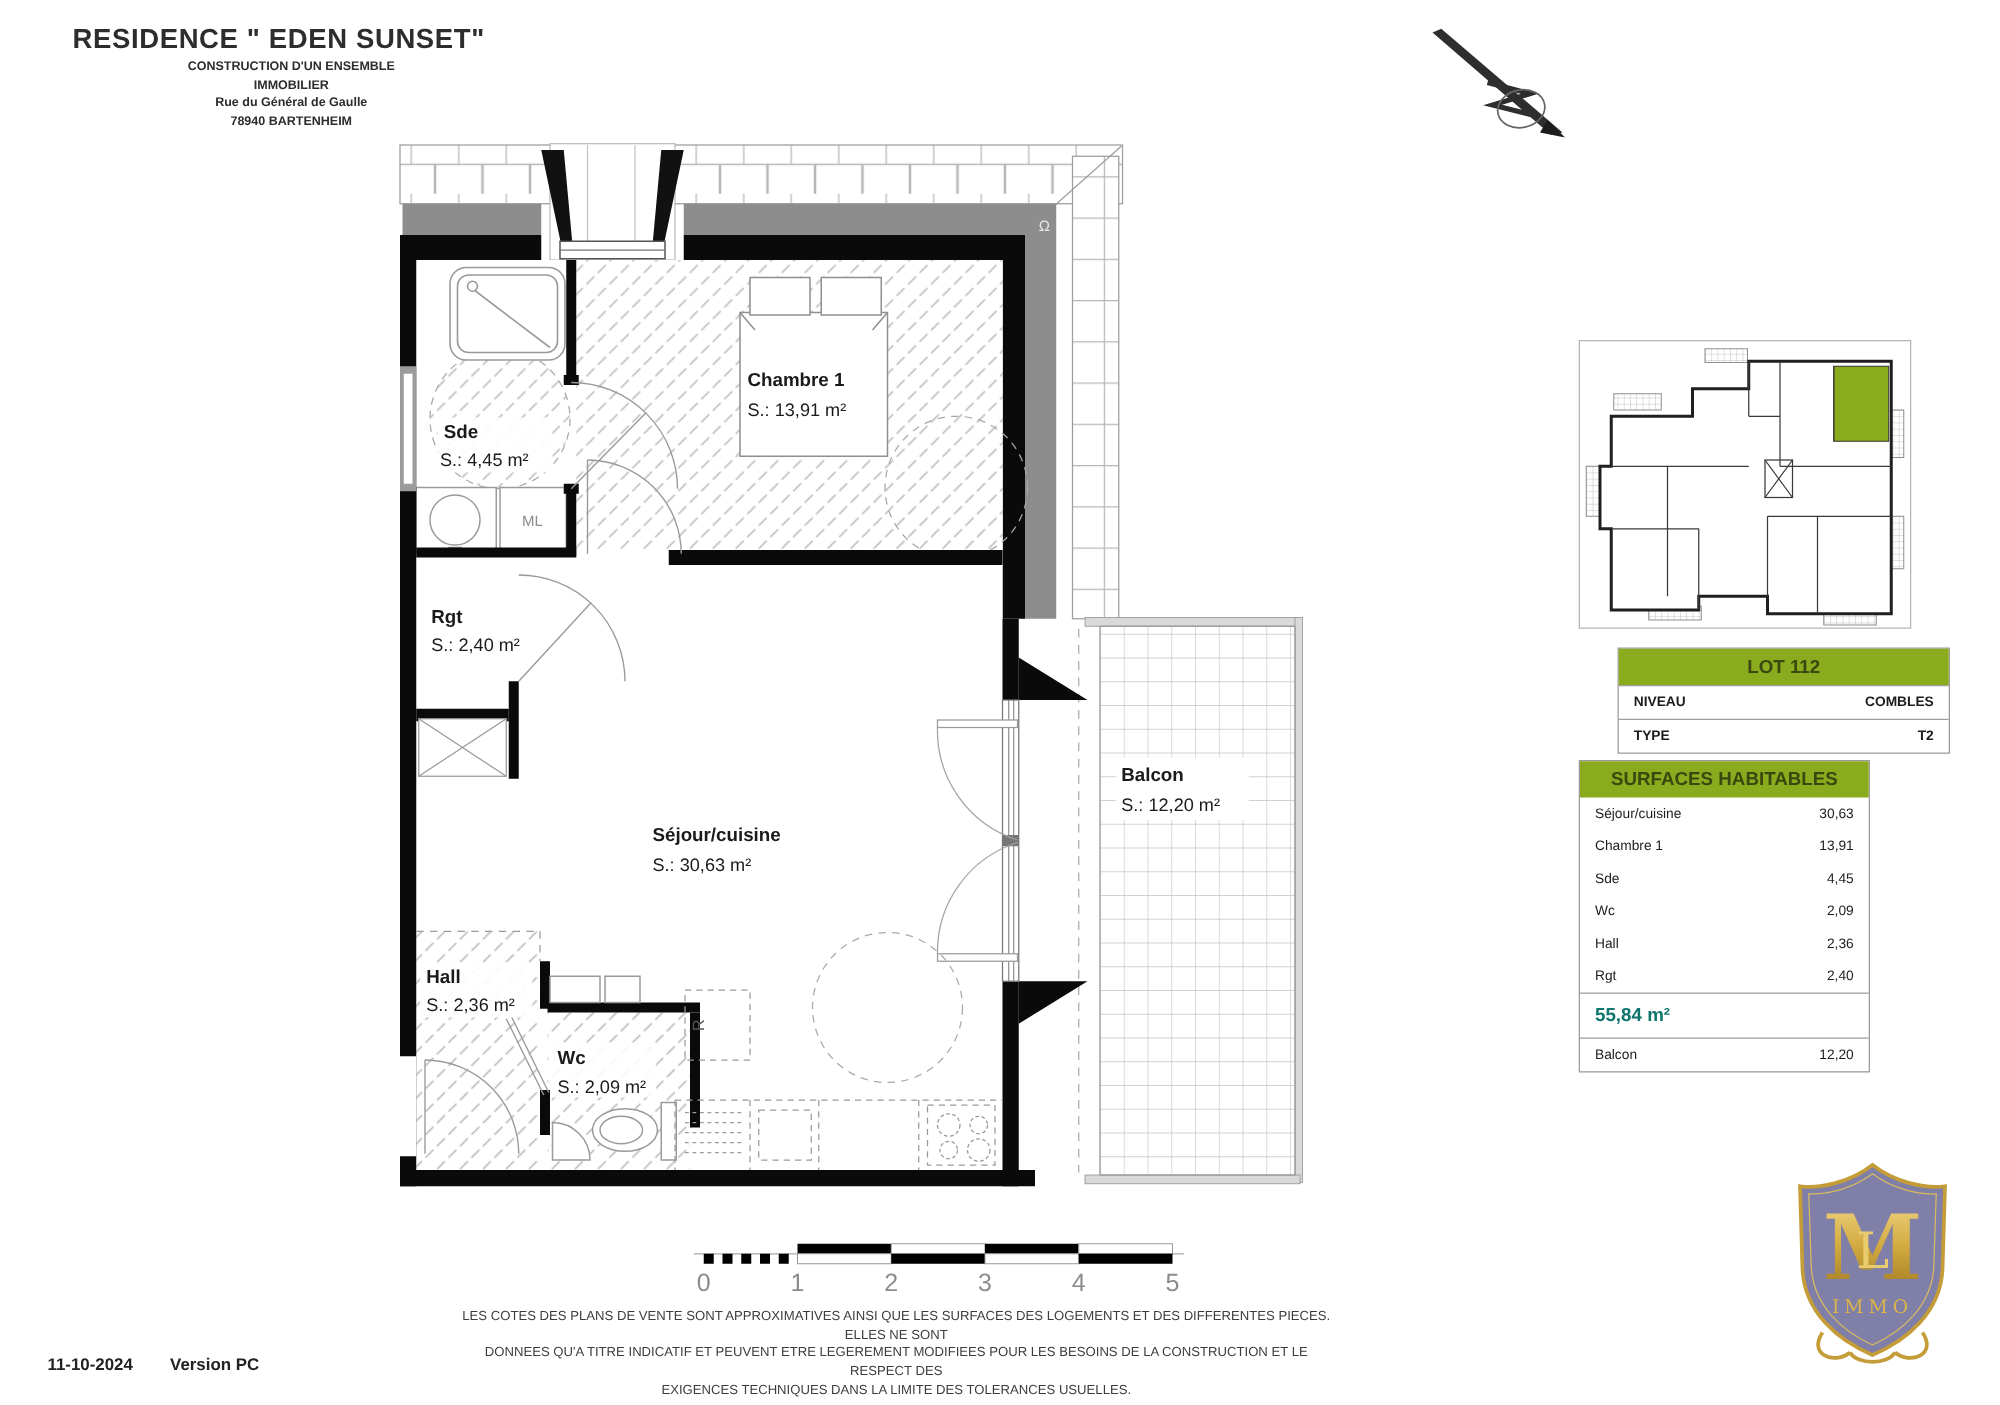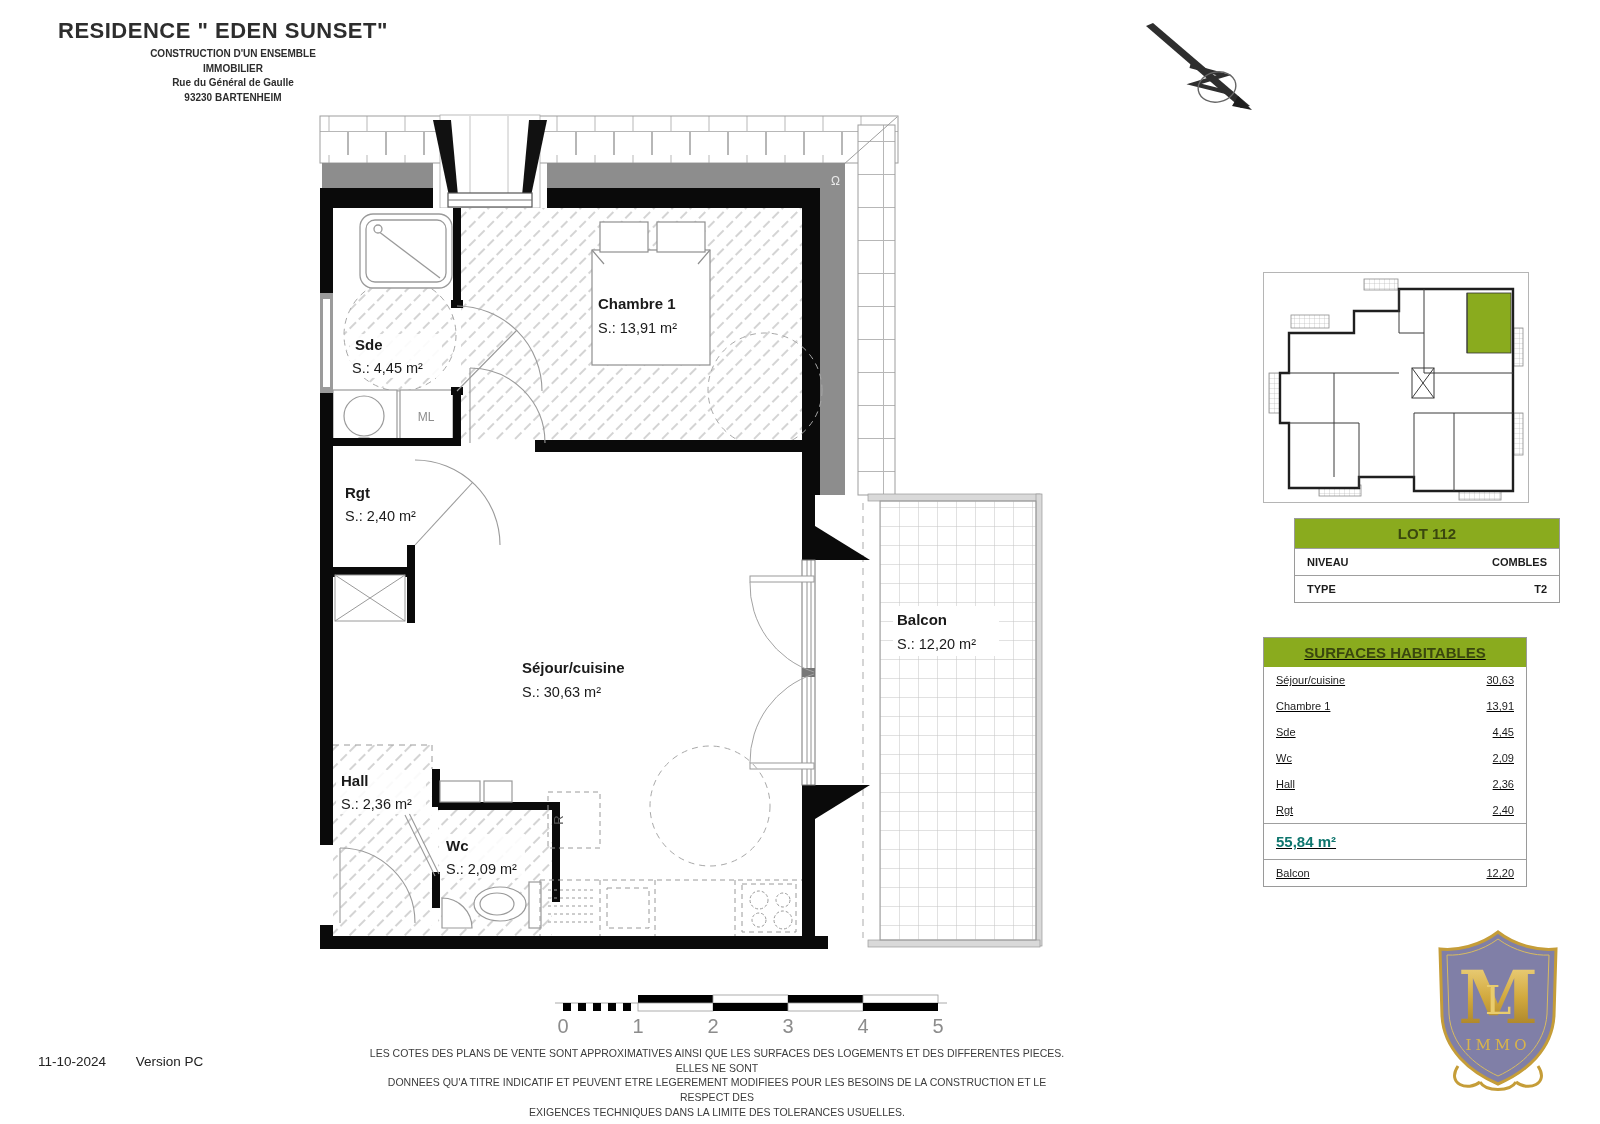--- a/index.html
+++ b/index.html
@@ -17,38 +17,38 @@
              font-size:15px; padding:6px 0; }
   .row { display:flex; justify-content:space-between; align-items:center;
          border-top:1px solid #9f9f9f; font-size:11px; color:#1c1c1c; padding:7px 12px; }
   .row.bold { font-weight:bold; }
   .row .val { text-align:left; }
   .rowtotal { border-top:1px solid #9f9f9f; font-weight:bold;
               font-size:15px; padding:9px 12px; color:#0f766e; }
   .rowhead2 { border-top:1px solid #9f9f9f; font-weight:bold; font-size:14px;
               padding:8px 12px; color:#111; }
   
-  .datever { position:absolute; left:38px; top:1054px; font-size:13.5px; font-weight:normal; color:#222; }
+  .datever { position:absolute; left:38px; top:1084px; font-size:13.5px; font-weight:bold; color:#222; }
   .datever span { margin-right:26px; }
   .disclaimer { position:absolute; left:362px; top:1046px; width:710px; text-align:center;
                 font-size:10.5px; line-height:1.4; color:#3c3c3c; }
   :root { --green:#8aab1e; }
 </style>
 </head>
 <body>
 
 <div class="sheet">
 
   <div class="hdr">
     <div class="title">RESIDENCE " EDEN SUNSET"</div>
     <div class="sub">
       <div>CONSTRUCTION D'UN ENSEMBLE</div>
       <div>IMMOBILIER</div>
       <div>Rue du Général de Gaulle</div>
-      <div>93230 BARTENHEIM</div>
+      <div>78940 BARTENHEIM</div>
     </div>
   </div>
 
   <svg style="position:absolute;left:1138px;top:20px" width="120" height="100" viewBox="0 0 120 100">
     <polygon points="8,6 15,3 112,86 103,88" fill="#2e2e2e"></polygon>
     <polygon points="100,76 114,90 94,86" fill="#1d1d1d"></polygon>
     <path d="M52 46 L86 55 L56 64 L88 72" fill="none" stroke="#2e2e2e" stroke-width="4"></path>
     <ellipse cx="79" cy="67" rx="19" ry="15" fill="none" stroke="#666" stroke-width="1.4" transform="rotate(-12 79 67)"></ellipse>
   </svg>
 
@@ -273,21 +273,21 @@
     <div class="row bold">
       <span>NIVEAU</span>
       <span class="val">COMBLES</span>
     </div>
     <div class="row bold">
       <span>TYPE</span>
       <span class="val">T2</span>
     </div>
   </div>
 
-  <div class="box" style="left:1263px;top:637px;width:264px;text-decoration:underline;">
+  <div class="box" style="left:1263px;top:608px;width:233px;">
     <div class="tblhead">SURFACES HABITABLES</div>
     <div class="row" style="border-top:none">
       <span>Séjour/cuisine</span>
       <span class="val">30,63</span>
     </div>
     <div class="row" style="border-top:none">
       <span>Chambre 1</span>
       <span class="val">13,91</span>
     </div>
     <div class="row" style="border-top:none">

